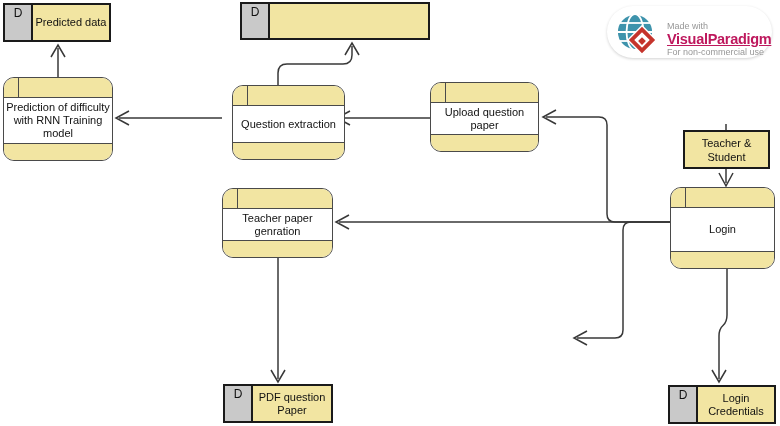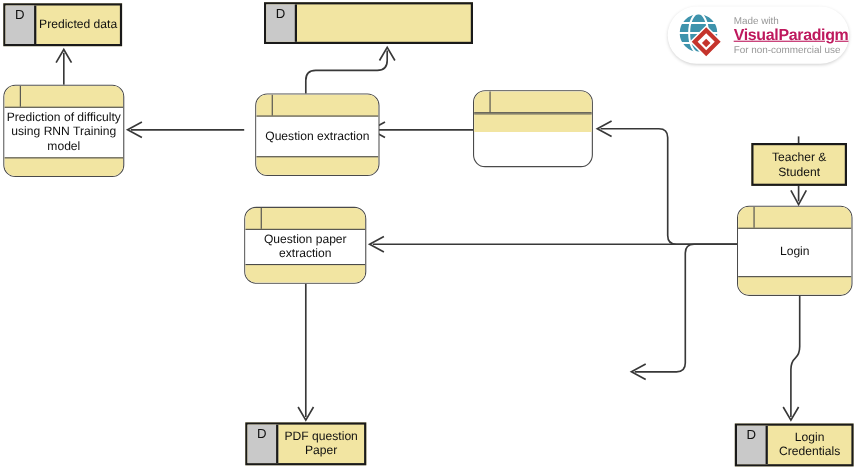--- a/index.html
+++ b/index.html
@@ -34,21 +34,21 @@
   .ds-label{flex:1;display:flex;align-items:center;justify-content:center;
             text-align:center;line-height:13px;padding:0 2px;}
 
   
   .entity{border:2px solid var(--ds-border);background:var(--yellow);
           display:flex;align-items:center;justify-content:center;
           text-align:center;line-height:14px;margin-top:45px;}
 
   
   .badge{position:absolute;left:607px;top:6px;width:165px;height:52px;background:#fff;
-         border-radius:26px;display:flex;align-items:center;z-index:3;
+         border-radius:26px;display:flex;align-items:flex-end;z-index:3;
          box-shadow:0 1px 3px rgba(0,0,0,0.18);box-sizing:border-box;text-decoration:none;color:inherit;}
   .badge svg{margin-left:7px;flex:0 0 auto;}
   .badge-text{margin-left:5px;}
   .b-small{font-size:9px;color:#979797;line-height:11px;}
   .b-brand{font-size:14.5px;font-weight:bold;color:#be185d;line-height:15px;letter-spacing:-0.3px;text-decoration:underline;}
 </style>
 </head>
 <body>
 
 <div id="canvas">
@@ -113,58 +113,61 @@
   <div class="node datastore" style="left:668px;top:385px;width:108px;height:39px">
     <div class="ds-id">D</div>
     <div class="ds-label">Login Credentials</div>
   </div>
 
   <div class="node process" style="left:3px;top:77px;width:110px;height:84px">
     <div class="p-top">
         <span class="p-tick"></span>
       </div>
     <div class="p-body">
-        <span>Prediction of difficulty using RNN Training model</span>
+        <span>Prediction of difficulty with RNN Training model</span>
       </div>
     <div class="p-bottom"></div>
   </div>
 
   <div class="node process" style="left:232px;top:85px;width:113px;height:75px">
     <div class="p-top">
         <span class="p-tick"></span>
       </div>
     <div class="p-body">
         <span>Question extraction</span>
       </div>
     <div class="p-bottom"></div>
   </div>
 
   <div class="node process" style="left:430px;top:82px;width:109px;height:70px">
     <div class="p-top">
         <span class="p-tick"></span>
+      </div>
+    <div class="p-body">
+        <span>Upload question paper</span>
       </div>
     <div class="p-bottom"></div>
   </div>
 
   <div class="node process" style="left:670px;top:187px;width:105px;height:82px">
     <div class="p-top">
         <span class="p-tick"></span>
       </div>
     <div class="p-body">
         <span>Login</span>
       </div>
     <div class="p-bottom"></div>
   </div>
 
   <div class="node process" style="left:222px;top:188px;width:111px;height:70px">
     <div class="p-top">
         <span class="p-tick"></span>
       </div>
     <div class="p-body">
-        <span>Question paper extraction</span>
+        <span>Teacher paper genration</span>
       </div>
     <div class="p-bottom"></div>
   </div>
 
 
   <div class="node entity" style="left:683px;top:85px;width:87px;height:39px">
     <span>Teacher &amp; Student</span>
   </div>
 
   <a class="badge">

